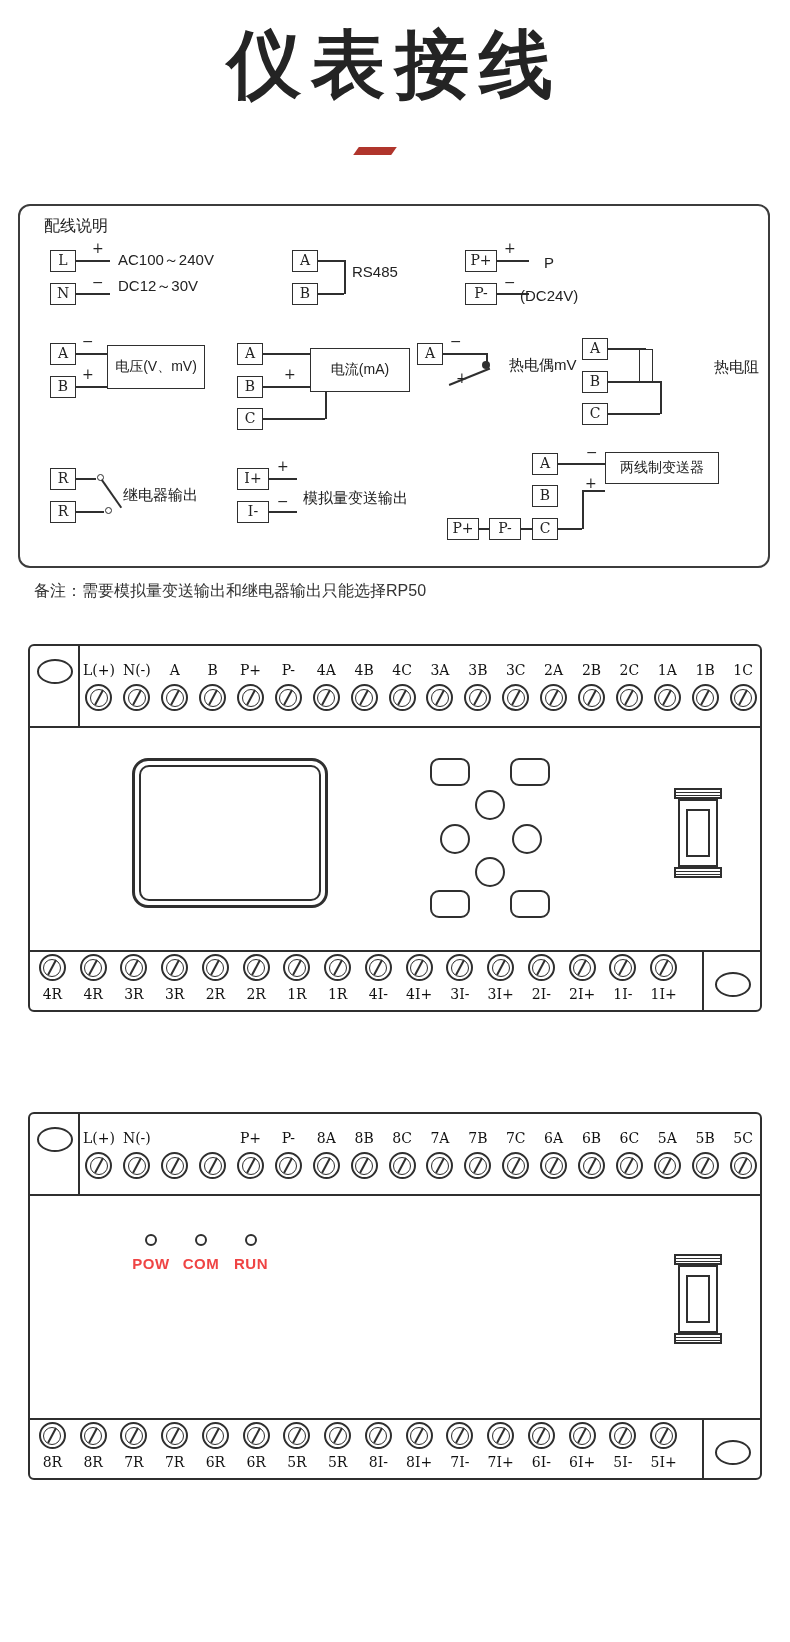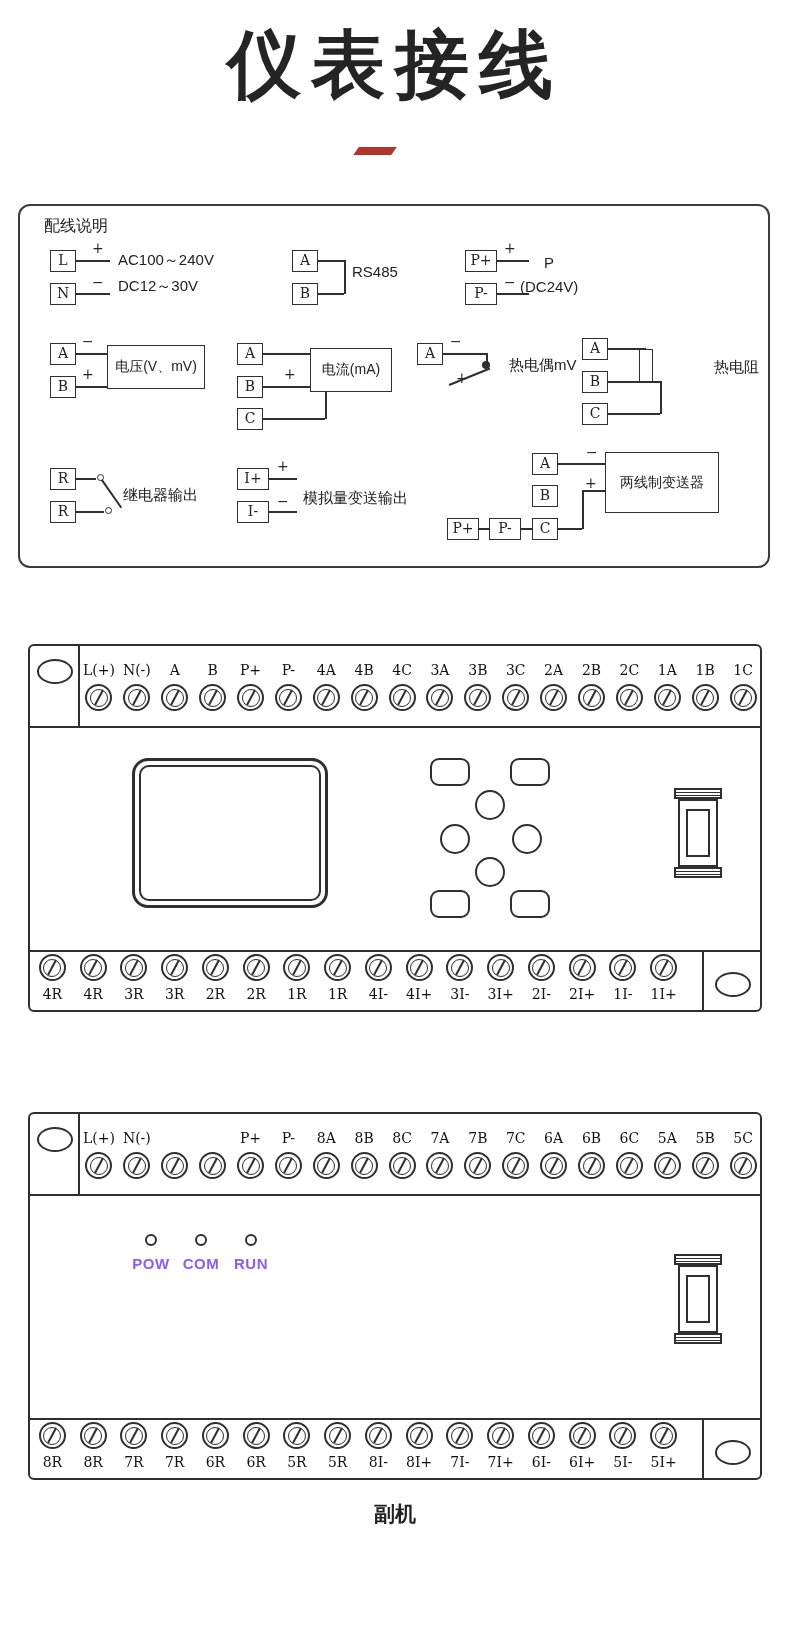--- a/index.html
+++ b/index.html
@@ -69,21 +69,21 @@
   .connector { position:absolute; width:48px; }
   .conn-cap { width:48px; height:11px; border:2px solid #2f2f2f; margin:0 auto;
               background:repeating-linear-gradient(180deg, transparent 0 2px, #2f2f2f 2px 3px); }
   .conn-mid { width:40px; height:68px; border:2px solid #2f2f2f; margin:0 auto;
               display:flex; align-items:center; justify-content:center; background:#fff; }
   .conn-inner { width:24px; height:48px; border:2px solid #2f2f2f; }
 
   .led-row { position:absolute; left:96px; top:120px; display:flex; }
   .led-item { width:50px; display:flex; flex-direction:column; align-items:center; }
   .led { width:12px; height:12px; border:2px solid #2f2f2f; border-radius:50%; }
-  .led-label { margin-top:9px; font-weight:700; font-size:15px; letter-spacing:.5px; color:#8b5cf6; }
+  .led-label { margin-top:9px; font-weight:700; font-size:15px; letter-spacing:.5px; color:#ef4444; }
 
   .caption { position:absolute; left:0; width:100%; text-align:center;
              font-size:21px; font-weight:700; color:#222; }
 </style>
 </head>
 <body>
 
 <div id="stage">
 
   <h1 class="hero-title">仪表接线</h1>
@@ -108,39 +108,39 @@
     <i class="wire v" style="left:324px;top:54px;height:34px"></i>
     <span class="lbl" style="left:332px;top:57px">RS485</span>
 
     <div class="tbox wide" style="left:445px;top:44px">P+</div>
     <div class="tbox wide" style="left:445px;top:77px">P-</div>
     <span class="sign" style="left:484px;top:34px">+</span>
     <span class="sign" style="left:484px;top:68px">−</span>
     <i class="wire h" style="left:477px;top:54px;width:32px"></i>
     <i class="wire h" style="left:477px;top:87px;width:32px"></i>
     <span class="lbl" style="left:524px;top:48px">P</span>
-    <span class="lbl" style="left:500px;top:72px">(DC24V)</span>
+    <span class="lbl" style="left:500px;top:81px">(DC24V)</span>
 
     <div class="tbox" style="left:30px;top:137px">A</div>
     <span class="sign" style="left:62px;top:127px">−</span>
     <i class="wire h" style="left:56px;top:147px;width:31px"></i>
     <div class="tbox" style="left:30px;top:170px">B</div>
     <span class="sign" style="left:62px;top:160px">+</span>
     <i class="wire h" style="left:56px;top:180px;width:31px"></i>
     <div class="obox" style="left:87px;top:139px;width:98px;height:44px">电压(V、mV)</div>
 
     <div class="tbox" style="left:217px;top:137px">A</div>
     <div class="tbox" style="left:217px;top:170px">B</div>
     <div class="tbox" style="left:217px;top:202px">C</div>
     <i class="wire h" style="left:243px;top:147px;width:47px"></i>
     <span class="sign" style="left:264px;top:160px">+</span>
     <i class="wire h" style="left:243px;top:180px;width:47px"></i>
     <i class="wire h" style="left:243px;top:212px;width:62px"></i>
     <i class="wire v" style="left:305px;top:186px;height:27px"></i>
-    <div class="obox" style="left:290px;top:142px;width:82px;height:44px">电流(mA)</div>
+    <div class="obox" style="left:290px;top:142px;width:100px;height:44px">电流(mA)</div>
 
     <div class="tbox" style="left:397px;top:137px">A</div>
     <span class="sign" style="left:430px;top:127px">−</span>
     <i class="wire h" style="left:423px;top:147px;width:44px"></i>
     <i class="wire v" style="left:466px;top:147px;height:11px"></i>
     <i class="dot" style="left:462px;top:155px"></i>
     <span class="sign" style="left:436px;top:164px">+</span>
     <i class="wire h diag" style="left:429px;top:178px;width:44px;transform:rotate(-22deg)"></i>
     <span class="lbl" style="left:489px;top:150px">热电偶mV</span>
 
@@ -177,23 +177,24 @@
     <div class="tbox wide" style="left:427px;top:312px">P+</div>
     <div class="tbox wide" style="left:469px;top:312px">P-</div>
     <span class="sign" style="left:566px;top:238px">−</span>
     <i class="wire h" style="left:538px;top:257px;width:47px"></i>
     <span class="sign" style="left:565px;top:269px">+</span>
     <i class="wire h" style="left:562px;top:284px;width:23px"></i>
     <i class="wire v" style="left:562px;top:284px;height:39px"></i>
     <i class="wire h" style="left:538px;top:322px;width:24px"></i>
     <i class="wire h" style="left:459px;top:322px;width:10px"></i>
     <i class="wire h" style="left:501px;top:322px;width:11px"></i>
-    <div class="obox" style="left:585px;top:246px;width:114px;height:61px">两线制变送器</div>
+    <div class="obox" style="left:585px;top:246px;width:114px;height:32px">两线制变送器</div>
   </div>
 
+  <div class="note">备注：需要模拟量变送输出和继电器输出只能选择RP50</div>
 
   <section class="panel" id="main-panel">
     <div class="oval" style="left:7px;top:13px"></div>
     <i class="vline" style="left:48px;top:0;height:81px"></i>
     <div class="term-row top">
 
     <div class="term">
         <div class="term-label">L(+)</div>
         <div class="screw"></div>
       </div>
@@ -527,15 +528,14 @@
         <div class="term-label">5I-</div>
       </div>
         <div class="term">
         <div class="screw"></div>
         <div class="term-label">5I+</div>
       </div>
       </div>
     <i class="vline" style="left:672px;top:304px;height:61px"></i>
     <div class="oval" style="left:685px;top:326px"></div>
   </section>
-  <div class="caption" style="top:1500px">副机</div>
 
 </div>
 
 </body></html>

